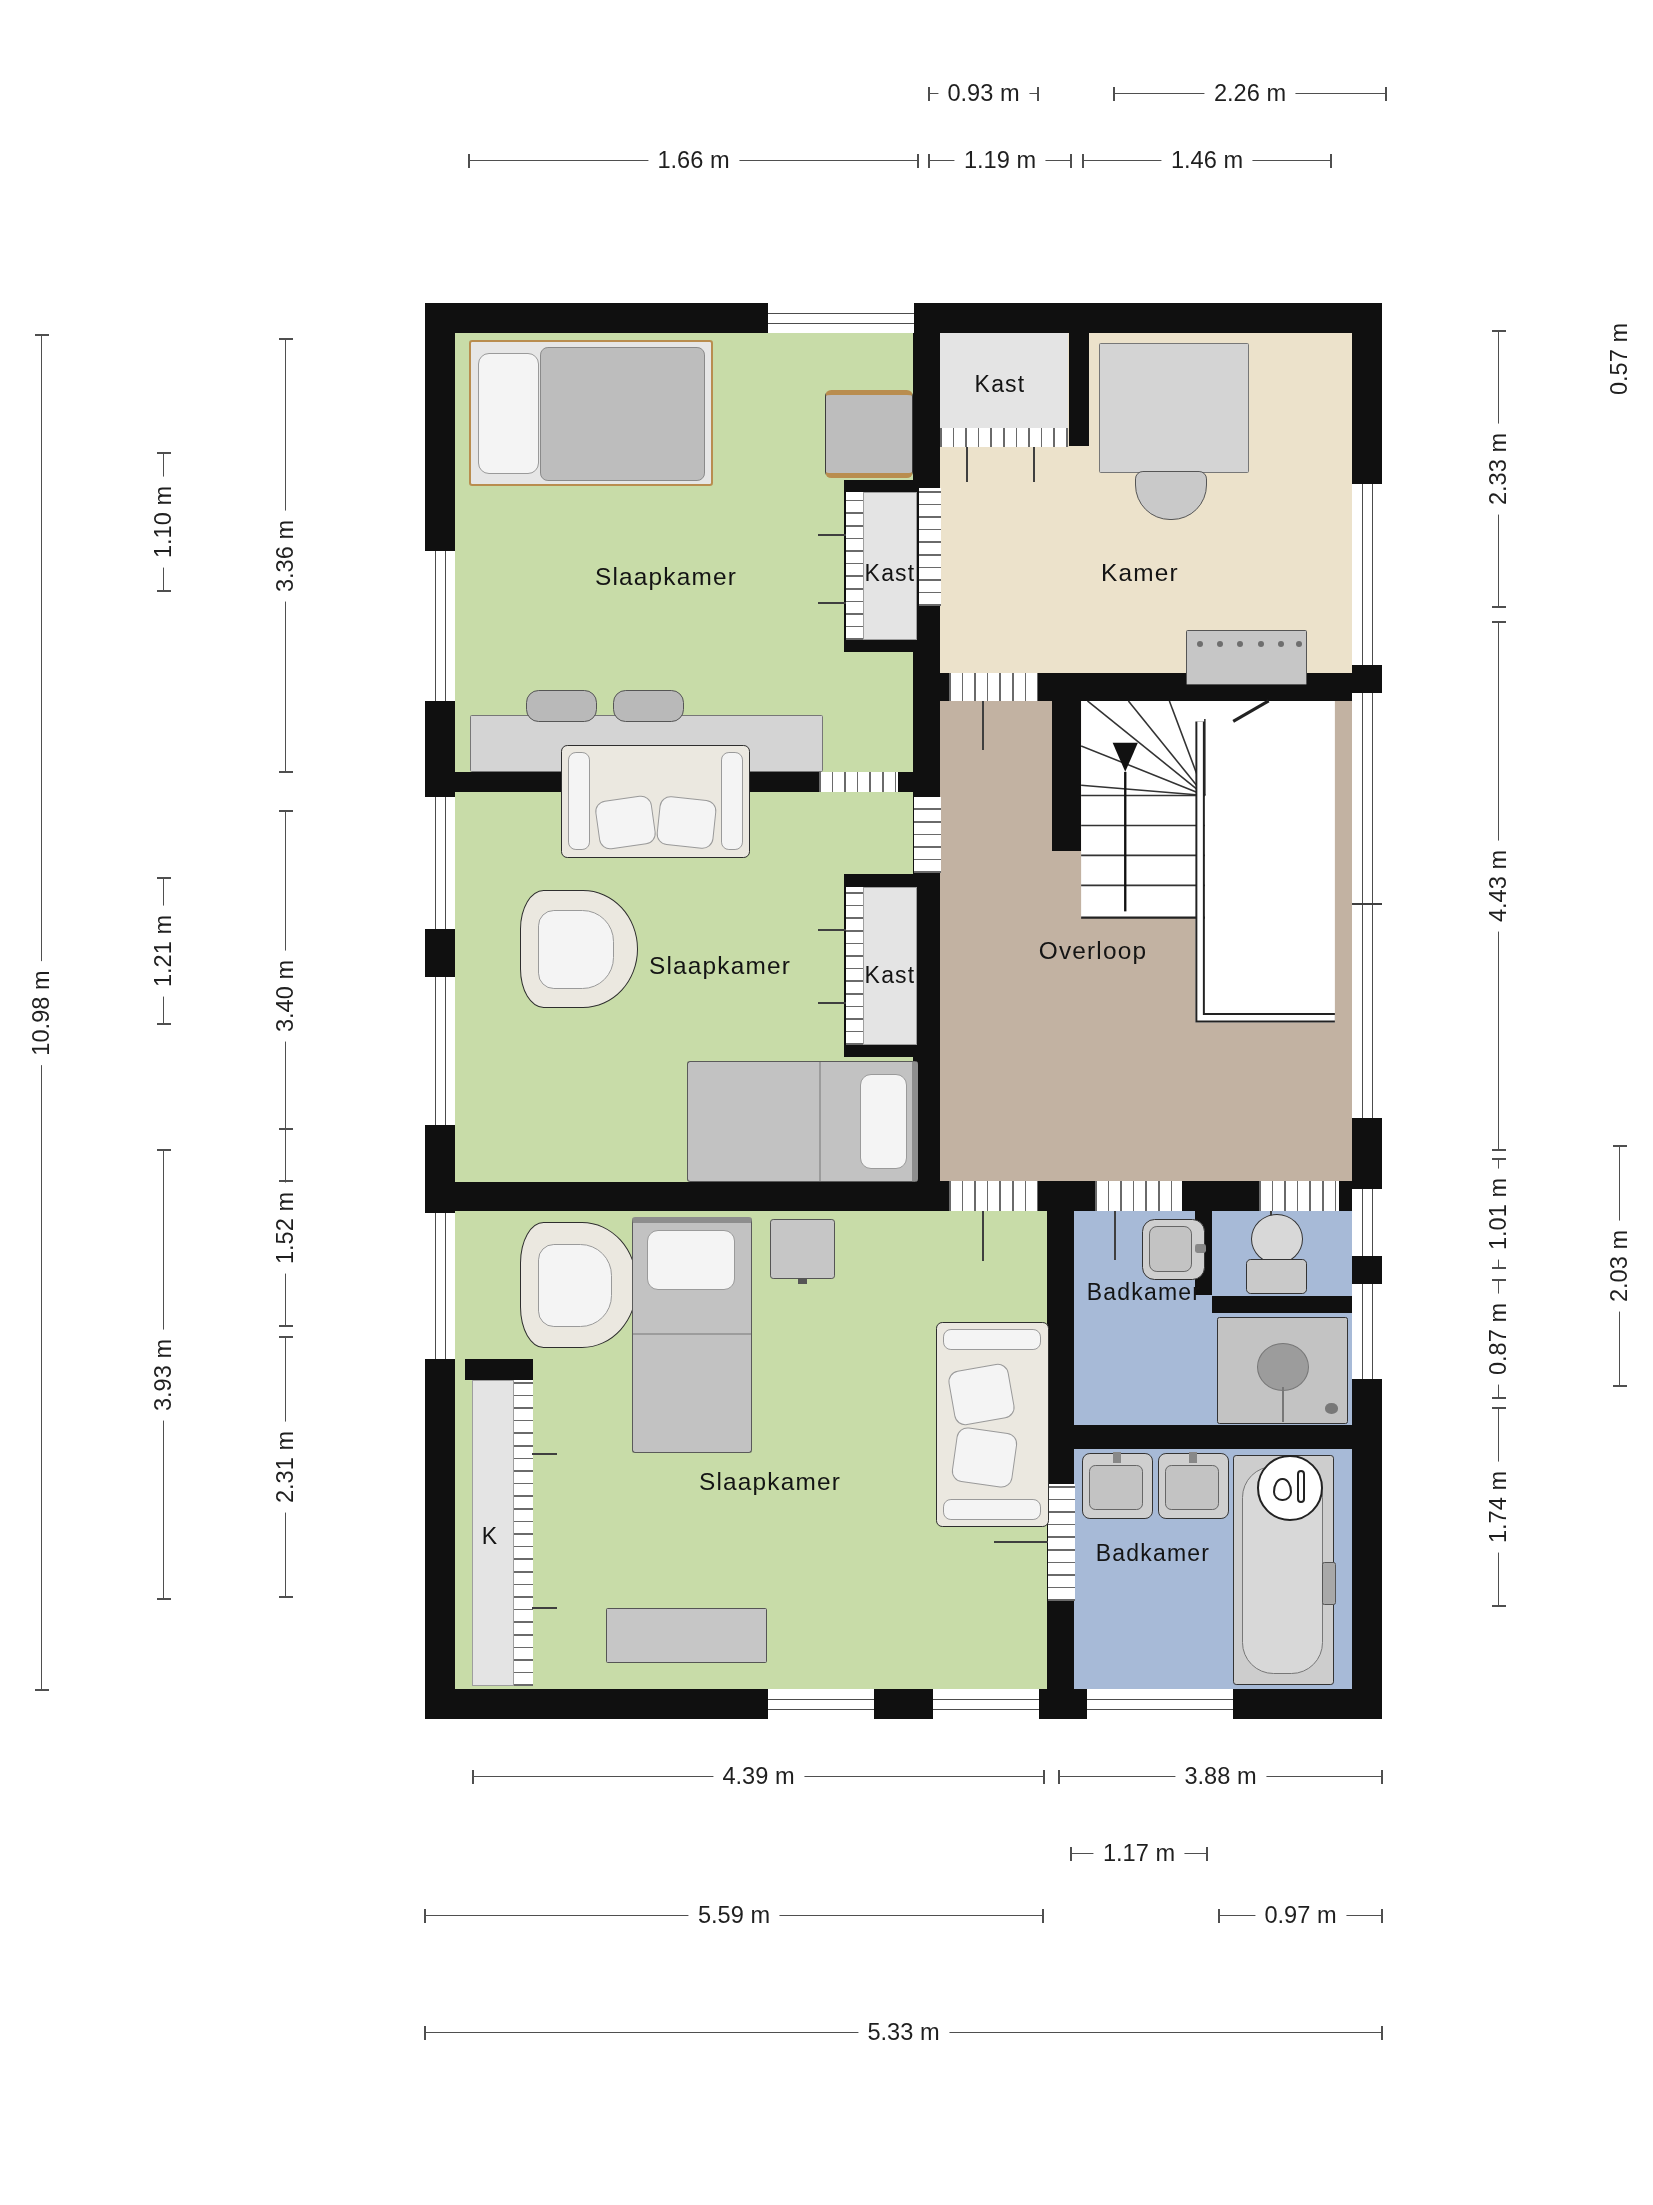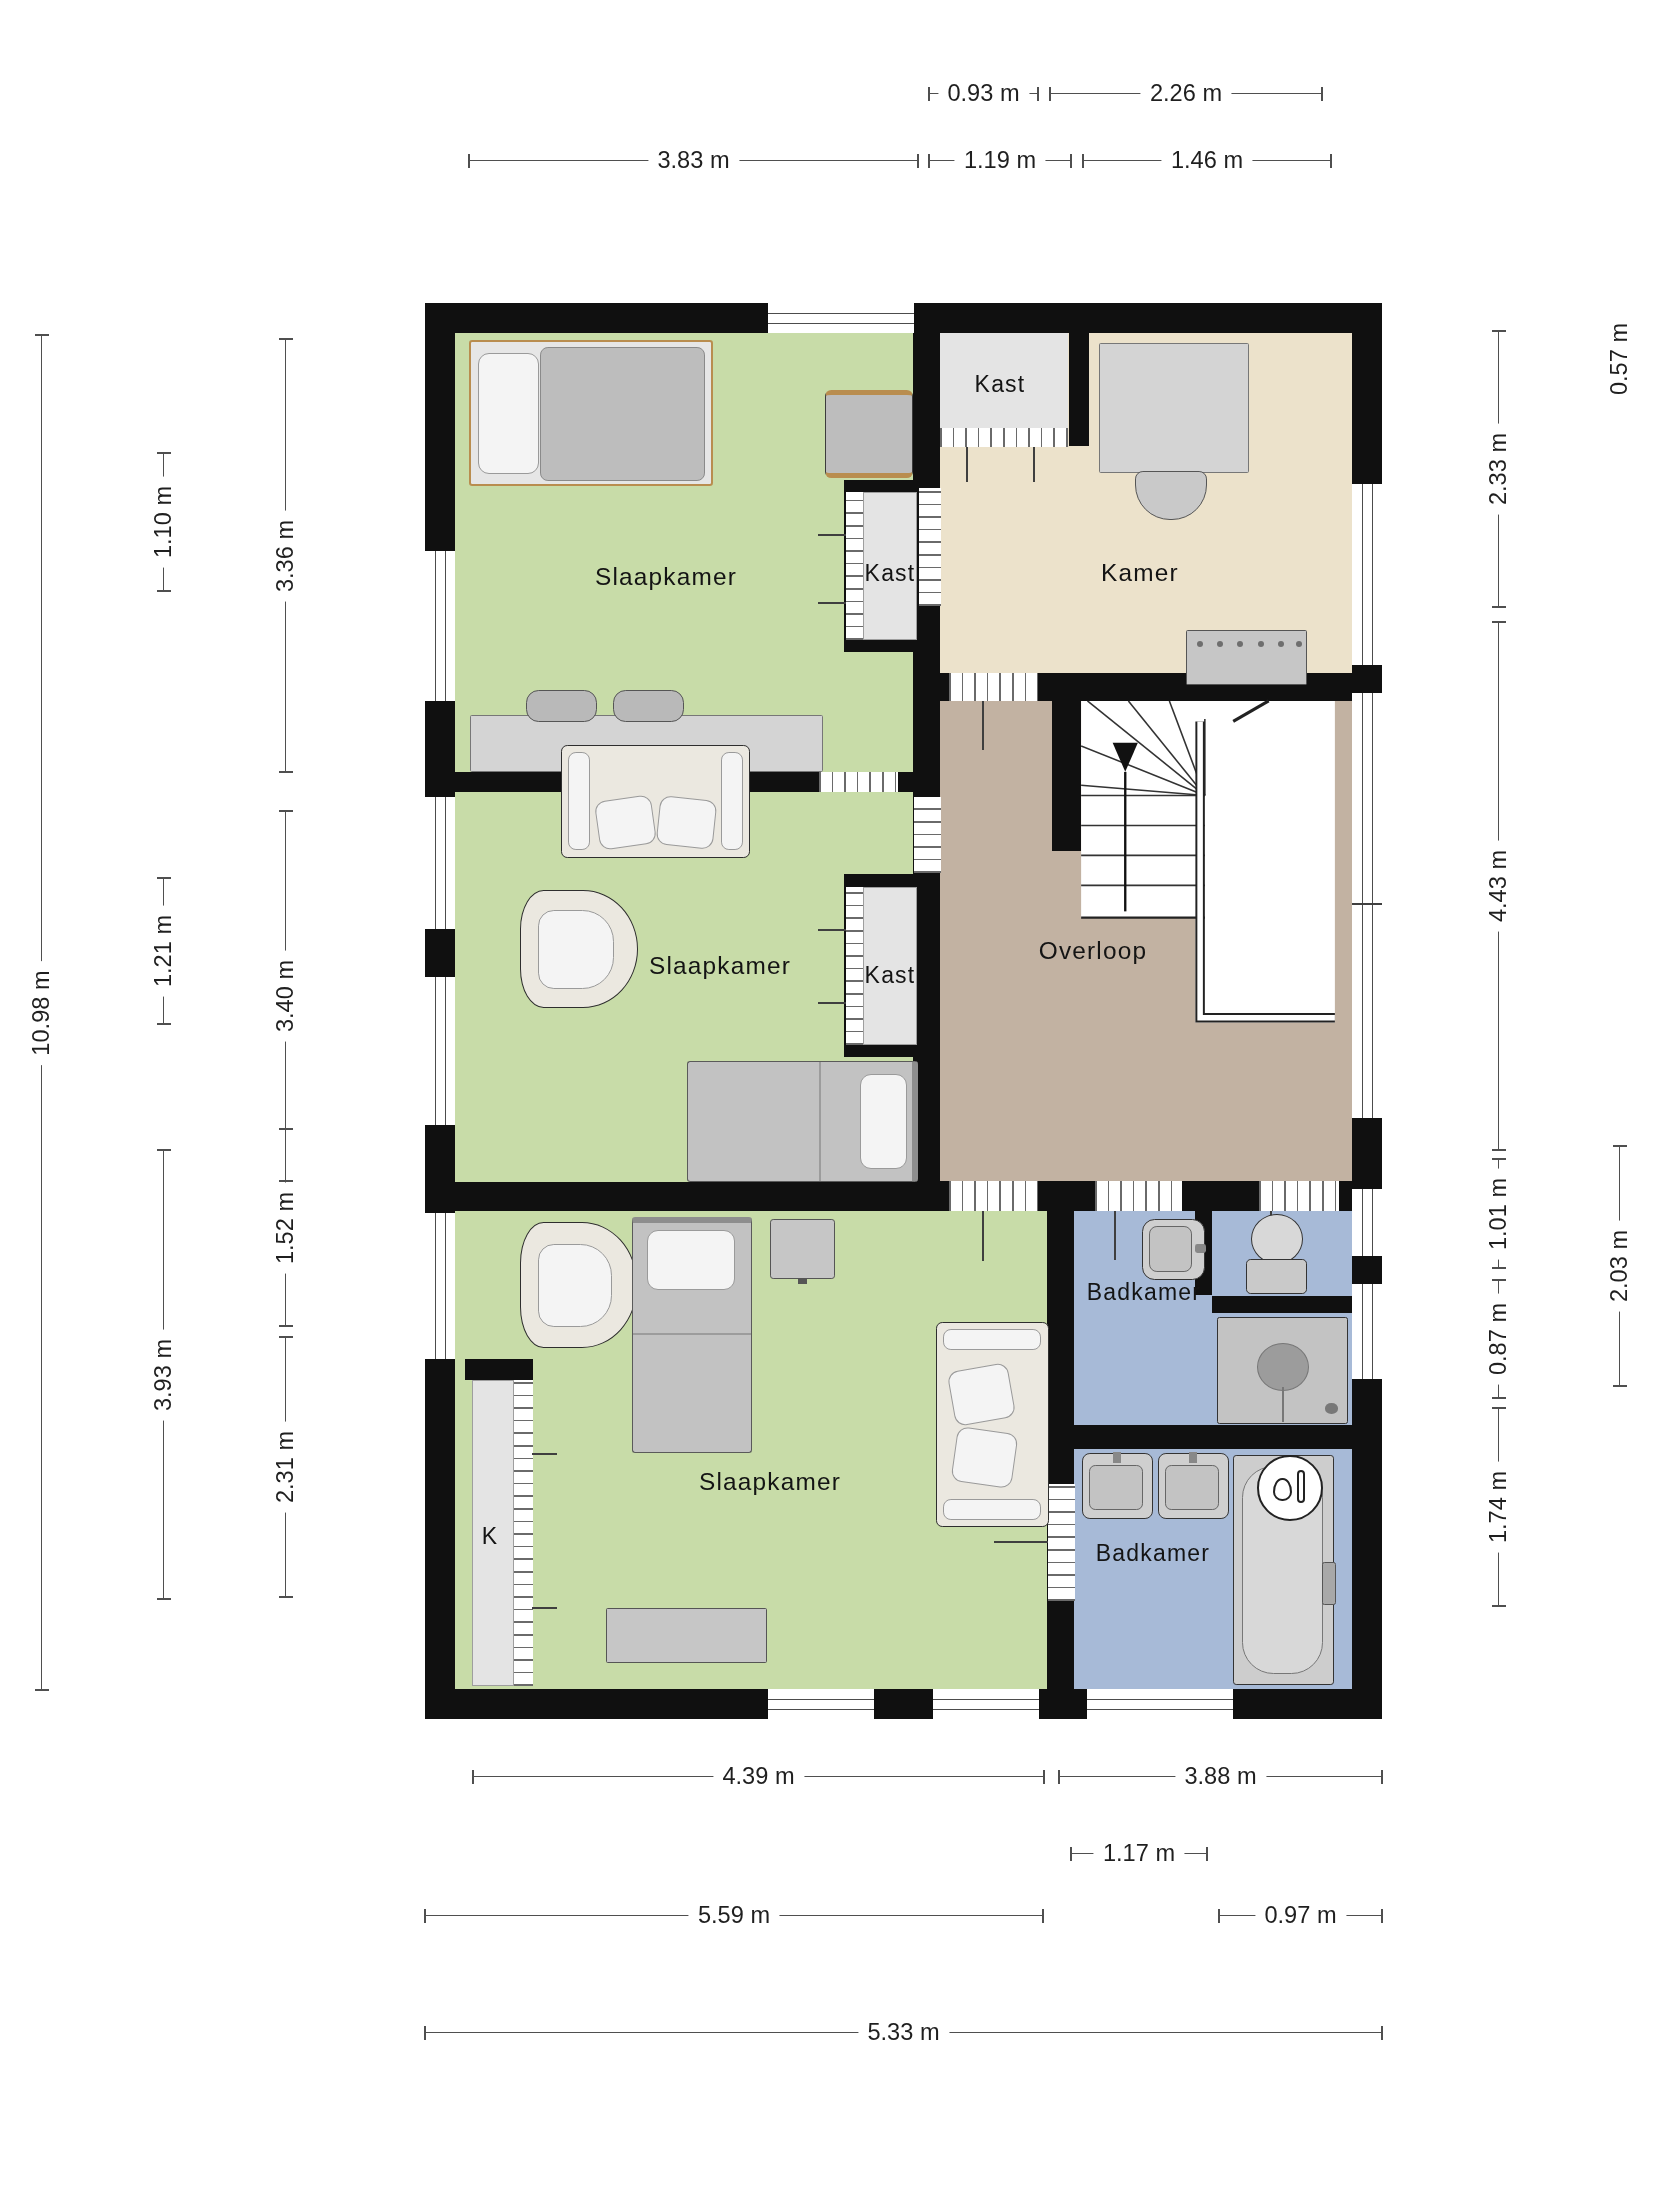--- a/index.html
+++ b/index.html
@@ -257,29 +257,29 @@
   <div class="rlabel" style="left:770px;top:1482px;">Slaapkamer</div>
   <div class="rlabel" style="left:1144px;top:1292px;font-size:23px;">Badkamer</div>
   <div class="rlabel" style="left:1153px;top:1553px;font-size:23px;">Badkamer</div>
   <div class="rlabel" style="left:490px;top:1536px;font-size:23px;">K</div>
 
   <div class="dimh" style="left:929px;top:93px;width:109px;">
     <i class="tk l"></i>
       <i class="tk r"></i>
       <b>0.93 m</b>
     </div>
-  <div class="dimh" style="left:1050px;top:93px;width:272px;">
+  <div class="dimh" style="left:1114px;top:93px;width:272px;">
     <i class="tk l"></i>
       <i class="tk r"></i>
       <b>2.26 m</b>
     </div>
   <div class="dimh" style="left:469px;top:160px;width:449px;">
     <i class="tk l"></i>
       <i class="tk r"></i>
-      <b>3.83 m</b>
+      <b>1.66 m</b>
     </div>
   <div class="dimh" style="left:929px;top:160px;width:142px;">
     <i class="tk l"></i>
       <i class="tk r"></i>
       <b>1.19 m</b>
     </div>
   <div class="dimh" style="left:1083px;top:160px;width:248px;">
     <i class="tk l"></i>
       <i class="tk r"></i>
       <b>1.46 m</b>

